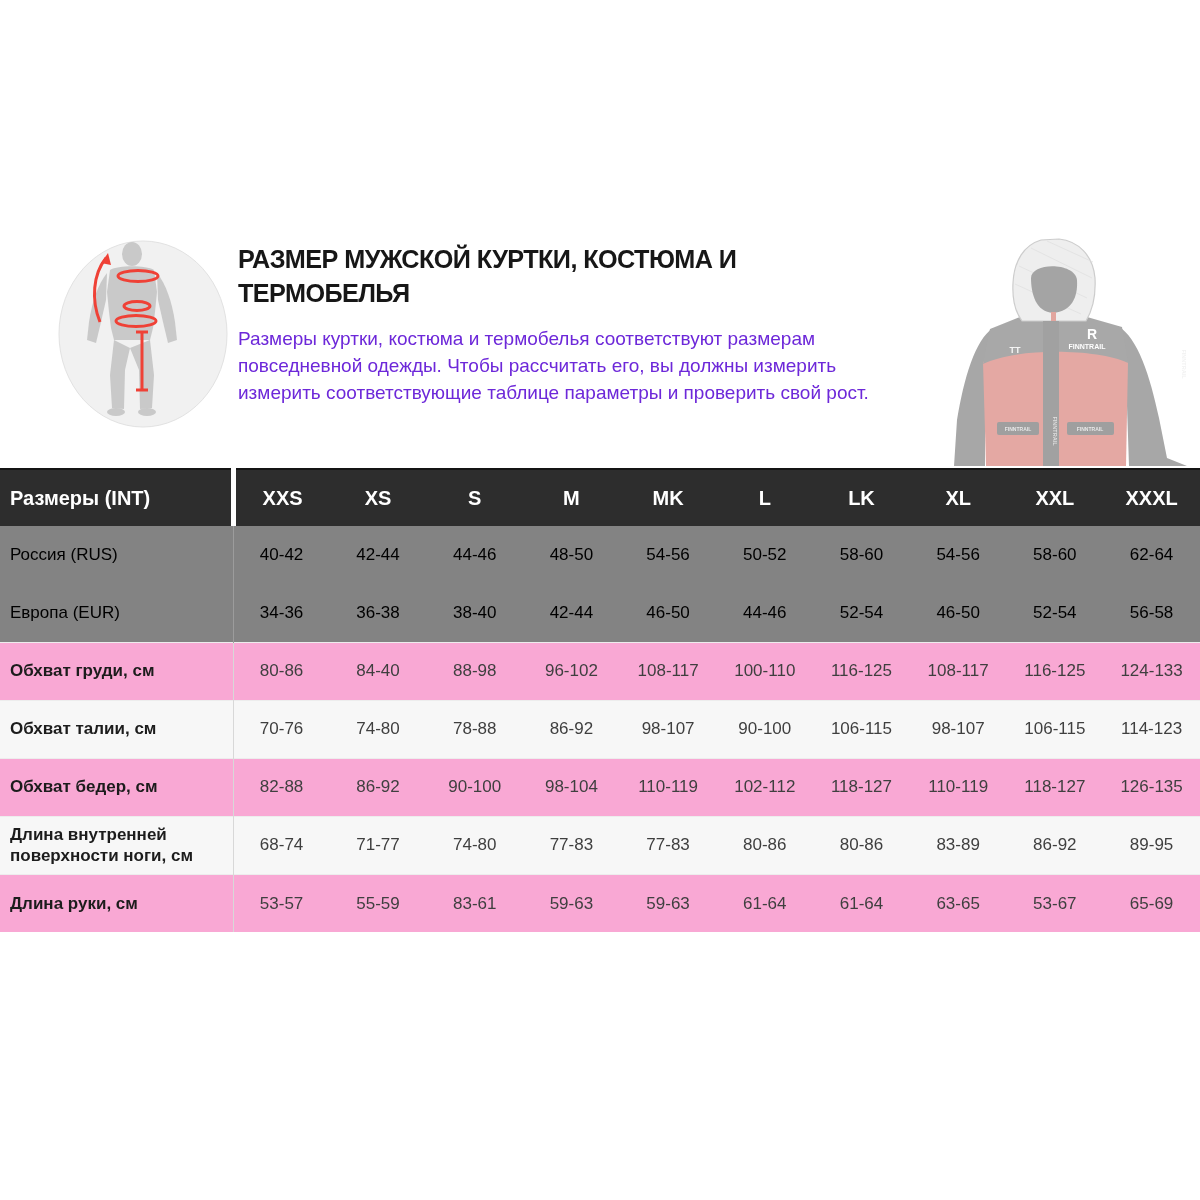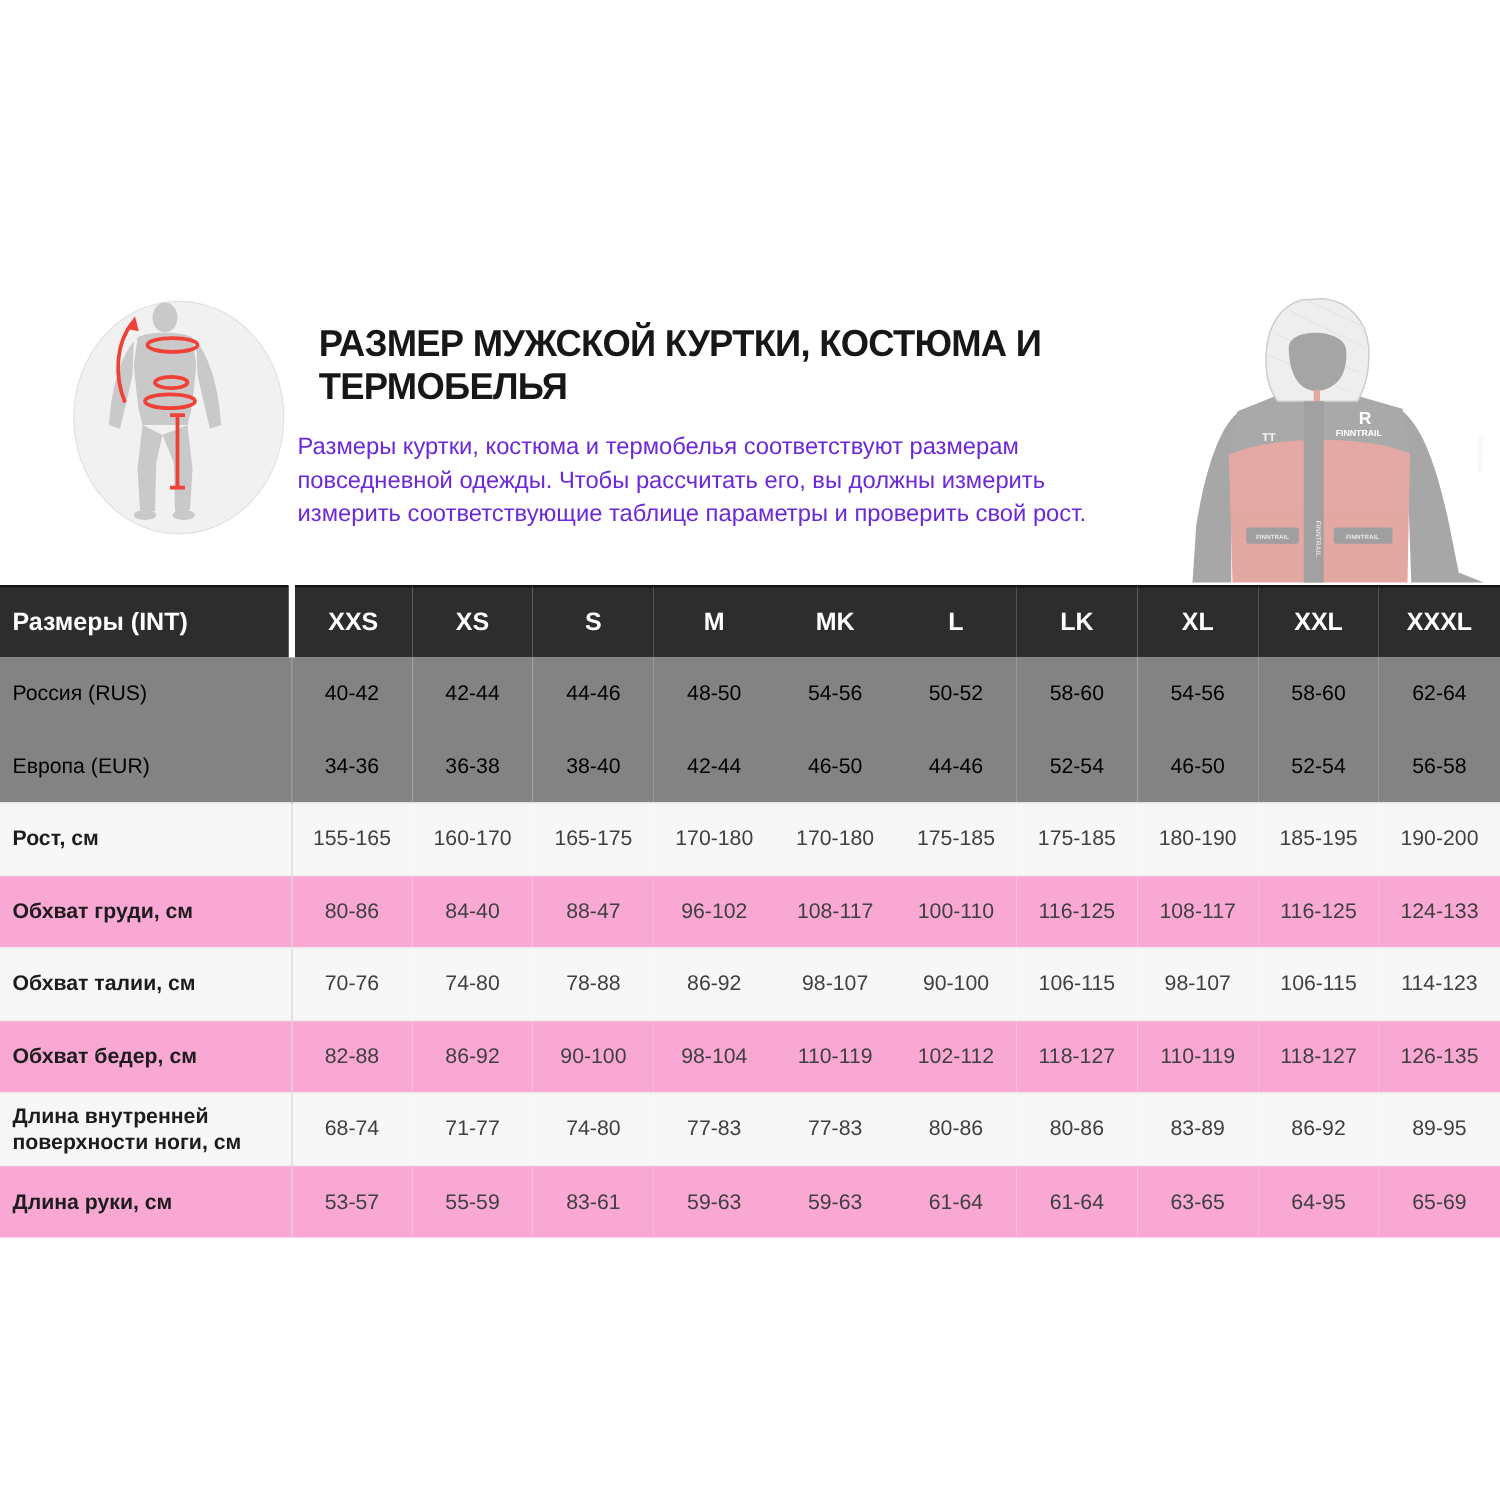--- a/index.html
+++ b/index.html
@@ -7,21 +7,21 @@
   body {
     width: 1200px; height: 1200px; background: #ffffff; overflow: hidden;
     font-family: "Liberation Sans", "DejaVu Sans", sans-serif;
   }
   .page { position: relative; width: 1200px; height: 1200px; }
 
   
   .hero { position: absolute; top: 0; left: 0; width: 1200px; height: 468px; }
   .icon-circle { position: absolute; left: 58px; top: 240px; width: 170px; height: 188px; }
   .hero-text { position: absolute; left: 238px; top: 242px; width: 712px; }
-  .hero-title { margin: 17px; font-size: 30px; line-height: 34px; font-weight: 700;
+  .hero-title { margin: 0; font-size: 26px; line-height: 34px; font-weight: 700;
     color: #171717; letter-spacing: -0.6px; }
   .hero-title span { display: block; transform: scaleX(0.97); transform-origin: 0 50%; }
   .hero-desc { margin: 15px 0 0 0; font-size: 19px; line-height: 27px; color: #6d28d9;
     max-width: 670px; }
   .jacket { position: absolute; left: 935px; top: 236px; width: 265px; height: 232px; overflow: hidden; }
 
   
   .table-wrap { position: absolute; top: 468px; left: 0; width: 1200px; }
   table.size-table { width: 1200px; border-collapse: collapse; table-layout: fixed; }
   table.size-table .label-col { width: 233px; text-align: left; padding-left: 10px; padding-right: 14px; }
@@ -156,38 +156,25 @@
             <td>36-38</td>
             <td>38-40</td>
             <td>42-44</td>
             <td>46-50</td>
             <td>44-46</td>
             <td>52-54</td>
             <td>46-50</td>
             <td>52-54</td>
             <td>56-58</td>
           </tr>
-          <tr class="row-light">
-            <td class="label-col">Рост, см</td>
-            <td>155-165</td>
-            <td>160-170</td>
-            <td>165-175</td>
-            <td>170-180</td>
-            <td>170-180</td>
-            <td>175-185</td>
-            <td>175-185</td>
-            <td>180-190</td>
-            <td>185-195</td>
-            <td>190-200</td>
-          </tr>
           <tr class="row-white">
             <td class="label-col">Обхват груди, см</td>
             <td>80-86</td>
             <td>84-40</td>
-            <td>88-47</td>
+            <td>88-98</td>
             <td>96-102</td>
             <td>108-117</td>
             <td>100-110</td>
             <td>116-125</td>
             <td>108-117</td>
             <td>116-125</td>
             <td>124-133</td>
           </tr>
           <tr class="row-light">
             <td class="label-col">Обхват талии, см</td>
@@ -231,20 +218,20 @@
           <tr class="row-white">
             <td class="label-col">Длина руки, см</td>
             <td>53-57</td>
             <td>55-59</td>
             <td>83-61</td>
             <td>59-63</td>
             <td>59-63</td>
             <td>61-64</td>
             <td>61-64</td>
             <td>63-65</td>
-            <td>64-95</td>
+            <td>53-67</td>
             <td>65-69</td>
           </tr>
         </tbody>
     </table>
   </div>
 
 </div>
 
 </body></html>

